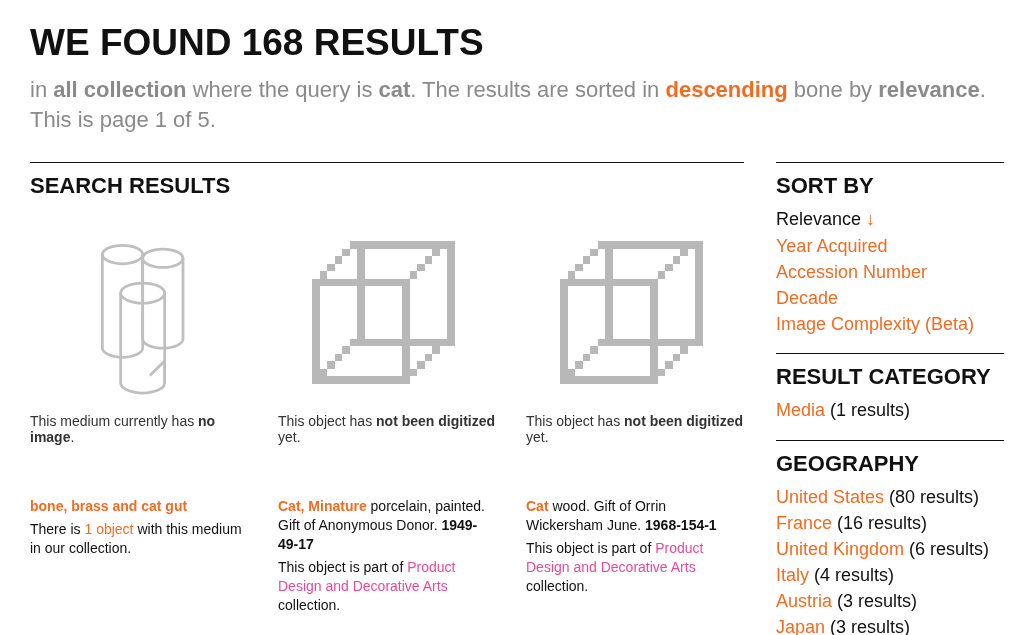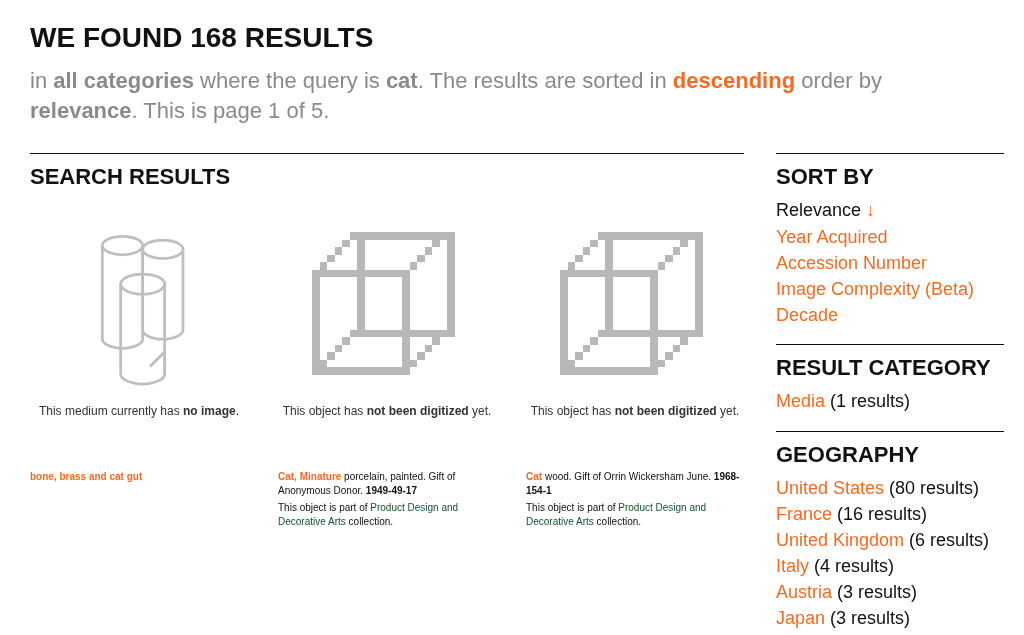--- a/index.html
+++ b/index.html
@@ -1,53 +1,53 @@
 <!DOCTYPE html>
 <html><head>
 <meta charset="utf-8">
 <style>
 *{box-sizing:border-box;margin:0;padding:0}
 body{font-family:"Helvetica Neue",Arial,sans-serif;color:#111;background:#fff;padding:24px 30px 0;width:1024px}
 a{text-decoration:none}
-.results-title{font-family:Impact,"Arial Black",sans-serif;font-weight:900;font-size:28px;letter-spacing:0;text-transform:uppercase;line-height:1}
+.results-title{font-family:Impact,"Arial Black",sans-serif;font-weight:900;font-size:37px;letter-spacing:0;text-transform:uppercase;line-height:1}
 .subline{font-size:22px;color:#8a8a8a;margin-top:14px;line-height:1.35}
 .subline .strong{font-weight:700;color:#8a8a8a}
 .subline .accent{font-weight:700;color:#f36b21}
 .layout{display:flex;gap:32px;margin-top:28px}
 .main{flex:1}
 .side{width:228px;flex-shrink:0}
 hr.rule{border:none;border-top:1.5px solid #111;margin:0 0 10px}
 .section-heading{font-family:Impact,"Arial Black",sans-serif;font-weight:900;font-size:22px;letter-spacing:0;text-transform:uppercase;margin-bottom:8px}
 .cards{display:flex;gap:30px;margin-top:24px}
 .card{width:218px}
 .thumb-wrap{height:186px;display:flex;align-items:center;justify-content:center}
 .thumb-wrap svg{max-width:100%;max-height:100%}
-.caption{font-size:12px;color:#333;text-align:center;margin-top:4px}
+.caption{font-size:14px;color:#333;text-align:left;margin-top:4px}
 .caption b{font-weight:700}
-.card-body{margin-top:52px;font-size:10px;line-height:1.35}
+.card-body{margin-top:52px;font-size:14px;line-height:1.35}
 .card-title{color:#f36b21;font-weight:700}
 .card-body .obj-link{color:#f36b21}
 .card-body .accession{font-weight:700}
 .card-body p{margin-top:4px}
-.card-body .collection-link{color:#14532d}
+.card-body .collection-link{color:#ec4899}
 .sort-list,.facet-list{list-style:none;font-size:18px;line-height:1.4}
 .sort-list li,.facet-list li{margin-bottom:1px}
 .sort-list .current{color:#111;font-weight:400}
 .sort-list .arrow{color:#f36b21;font-weight:700}
 .sort-list a,.facet-list a{color:#f36b21}
 .facet-list .count{color:#111}
 .side section{margin-bottom:16px}
 .side section:first-child{margin-top:0}
 </style>
 </head>
 <body>
 
 <h1 class="results-title">WE FOUND 168 RESULTS</h1>
 <p class="subline">
-  <span>in </span><span class="strong">all categories</span><span> where the query is </span><span class="strong">cat</span><span>. The results are sorted in </span><span class="accent">descending</span><span> order by </span><span class="strong">relevance</span><span>. This is page 1 of 5.</span>
+  <span>in </span><span class="strong">all collection</span><span> where the query is </span><span class="strong">cat</span><span>. The results are sorted in </span><span class="accent">descending</span><span> bone by </span><span class="strong">relevance</span><span>. This is page 1 of 5.</span>
 </p>
 
 <div class="layout">
   <div class="main">
     <hr class="rule">
     <h2 class="section-heading">SEARCH RESULTS</h2>
 
     <div class="cards">
 
       <div class="card">
@@ -62,20 +62,23 @@
               <path d="M40 60 V158 a24 11 0 0 0 48 0 V60"></path>
               <path d="M72 150 L88 134 L88 158"></path>
             </g>
           </svg>
         </div>
         <div class="caption">
           <span>This medium currently has </span><b>no image</b><span>.</span>
         </div>
         <div class="card-body">
           <a href="#" class="card-title">bone, brass and cat gut</a>
+          <p>
+            <span>There is </span><a href="#" class="obj-link">1 object</a><span> with this medium in our collection.</span>
+          </p>
         </div>
       </div>
 
       <div class="card">
         <div class="thumb-wrap">
           <svg viewBox="0 0 48 48" width="180" height="180" shape-rendering="crispEdges">
             <g fill="#b8b8b8">
               <rect x="4" y="14" width="26" height="2"></rect>
                 <rect x="4" y="40" width="26" height="2"></rect>
               <rect x="4" y="16" width="2" height="24"></rect>
@@ -171,22 +174,22 @@
   </div>
 
   <div class="side">
     <section>
       <hr class="rule">
       <h3 class="section-heading">SORT BY</h3>
       <ul class="sort-list">
         <li class="current"><span>Relevance</span> <span class="arrow">↓</span></li>
         <li><a href="#">Year Acquired</a></li>
         <li><a href="#">Accession Number</a></li>
+        <li><a href="#">Decade</a></li>
         <li><a href="#">Image Complexity (Beta)</a></li>
-        <li><a href="#">Decade</a></li>
       </ul>
     </section>
 
     <section>
       <hr class="rule">
       <h3 class="section-heading">RESULT CATEGORY</h3>
       <ul class="facet-list">
         <li><a href="#">Media</a> <span class="count">(1 results)</span></li>
       </ul>
     </section>

